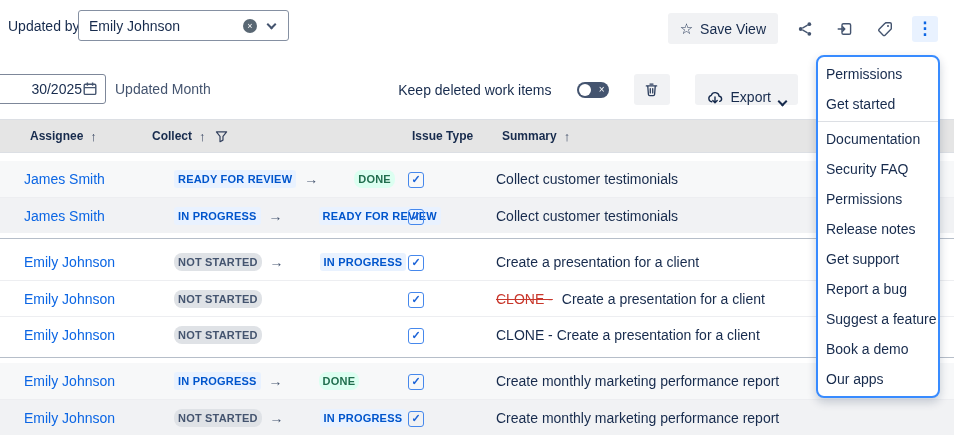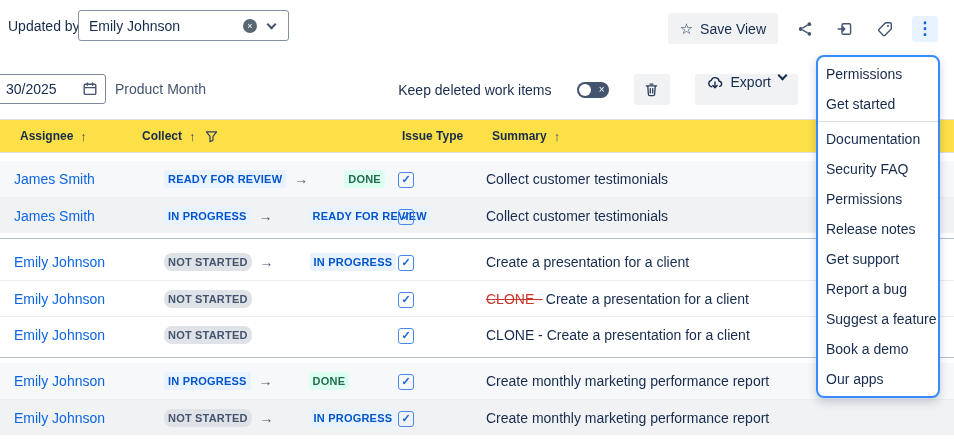--- a/index.html
+++ b/index.html
@@ -25,69 +25,69 @@
                    color:#172B4D; cursor:pointer; }
   .star-glyph { font-size:15px; line-height:1; }
   .icon-btn { width:26px; height:26px; border:none; background:transparent; color:#44546F;
               display:flex; align-items:center; justify-content:center; cursor:pointer; border-radius:3px; }
   .kebab-btn { color:#0C66E4; background:#E9F2FF; font-size:17px; font-weight:bold; line-height:1; }
 
   
   .date-input { position:absolute; left:-12px; top:74px; width:118px; height:30px;
                 border:1px solid #7D8799; border-radius:3px; background:#fff;
                 display:flex; align-items:center; cursor:text; }
-  .date-input .value { margin-left:17px; flex:1; }
+  .date-input .value { margin-left:17px; flex:1;text-align:right; }
   .calendar-wrap { margin-right:7px; color:#44546F; display:flex; cursor:pointer; }
   .previous-month { position:absolute; left:115px; top:81px; color:#44546F; cursor:pointer; }
 
   .toolbar-right { position:absolute; top:74px; right:156px; height:31px;
                    display:flex; align-items:center; gap:25px; }
   .toggle { position:relative; width:32px; height:16px; border-radius:8px; background:#44546F;
             cursor:pointer; flex:none; }
   .toggle .knob { position:absolute; left:2px; top:2px; width:12px; height:12px; border-radius:50%; background:#fff; }
   .toggle .x-glyph { position:absolute; right:4px; top:1px; color:#fff; font-size:10px; line-height:14px; }
   .trash-btn { width:36px; height:31px; background:#F1F2F4; border:none; border-radius:3px;
                color:#2C3E5D; display:flex; align-items:center; justify-content:center; cursor:pointer; }
   .export-btn { height:31px; background:#F1F2F4; border:none; border-radius:3px; padding:0 12px;
-                display:flex; align-items:flex-start; gap:8px; font-family:inherit; font-size:14px;
+                display:flex; align-items:flex-end; gap:8px; font-family:inherit; font-size:14px;
                 color:#172B4D; cursor:pointer; }
   .export-btn .chev { border-color:#172B4D; margin-top:-2px; }
 
   
-  .thead { position:absolute; left:0; top:119px; width:954px; height:34px; background:#fde047;
+  .thead { position:absolute; left:0; top:119px; width:954px; height:34px; background:#e5e5e5;
            border-top:1px solid #DCDFE4; border-bottom:1px solid #DCDFE4;
            display:grid; grid-template-columns:122px 260px 90px auto; align-items:center;
-           padding-left:20px; font-size:12px; font-weight:bold; }
+           padding-left:30px; font-size:12px; font-weight:bold; }
   .hcell { display:flex; align-items:center; gap:7px; cursor:pointer; }
   .sort-arrow { font-size:13px; font-weight:bold; color:#33415E; cursor:pointer; }
   .funnel { color:#33415E; display:flex; cursor:pointer; margin-left:2px; }
 
   .tbody { position:absolute; left:0; top:153px; width:954px; }
   .group { }
   .group:first-child { margin-top:8px; }
   .group + .group { margin-top:5px; border-top:1px solid #B6BEC9; padding-top:5px; }
   .row { height:36px; display:grid; grid-template-columns:122px 260px 90px auto;
-         align-items:center; padding-left:14px; }
+         align-items:center; padding-left:24px; }
   .row + .row { border-top:1px solid #EDEEF1; }
   .tint-a { background:#F7F8F9; }
   .tint-b { background:#F1F2F4; }
   .link { color:#0C66E4; cursor:pointer; }
   .status-cell { display:flex; align-items:center; }
   .badge { font-size:11px; font-weight:bold; padding:3px 4px; border-radius:3px;
            letter-spacing:0.2px; white-space:nowrap;margin-left:28px; }
   .badge.blue  { color:#0055CC; background:#E9F2FF; }
-  .badge.green { color:#216E4E; background:#DCFFF1; }
+  .badge.green { color:#216E4E; background:#DCFFF1;border-radius:8px; }
   .badge.gray  { color:#44546F; background:#DFE2E6;border-radius:8px; }
   .t-arrow { margin:0 8px; color:#44546F; font-size:14px; }
   .badge:empty, .t-arrow:empty, .struck:empty { display:none; }
   .task-icon { width:16px; height:16px; margin-left:2px; border:1.5px solid #4688EC; border-radius:3px;
                color:#1D64D8; font-size:11px; font-weight:bold; line-height:13px; text-align:center;
                display:inline-block; }
   .summary-cell { display:flex; align-items:center; }
-  .struck { color:#C9372C; text-decoration:line-through; margin-right:3px; }
+  .struck { color:#C9372C; text-decoration:line-through; margin-right:9px; }
 
   
   .menu { position:absolute; left:816px; top:55px; width:124px; background:#fff;
           border:2px solid #388BFF; border-radius:8px; padding:2px 0;
           box-shadow:0 4px 10px rgba(9,30,66,0.2); z-index:10; }
   .menu-item { height:30px; display:flex; align-items:center; padding-left:8px; cursor:pointer; }
   .menu-divider { border-top:1px solid #DCDFE4; margin:2px 0; }
 </style>
 </head>
 <body>
@@ -141,21 +141,21 @@
 
   <div class="date-input">
     <span class="value">30/2025</span>
     <span class="calendar-wrap">
       <svg width="16" height="16" viewBox="0 0 16 16" fill="none" stroke="currentColor" stroke-width="1.4">
           <rect x="2.2" y="3.2" width="11.6" height="10.2" rx="1.2"></rect>
           <path d="M2.2 6.6h11.6M5.4 1.6v3.2M10.6 1.6v3.2"></path>
         </svg>
     </span>
   </div>
-  <span class="previous-month">Product Month</span>
+  <span class="previous-month">Updated Month</span>
 
   <div class="toolbar-right">
     <span>Keep deleted work items</span>
     <span class="toggle">
       <span class="knob"></span>
       <span class="x-glyph">×</span>
     </span>
     <button class="trash-btn">
       <span style="display:flex;">
         <svg width="15" height="15" viewBox="0 0 16 16" fill="none" stroke="currentColor" stroke-width="1.4" stroke-linecap="round" stroke-linejoin="round">

